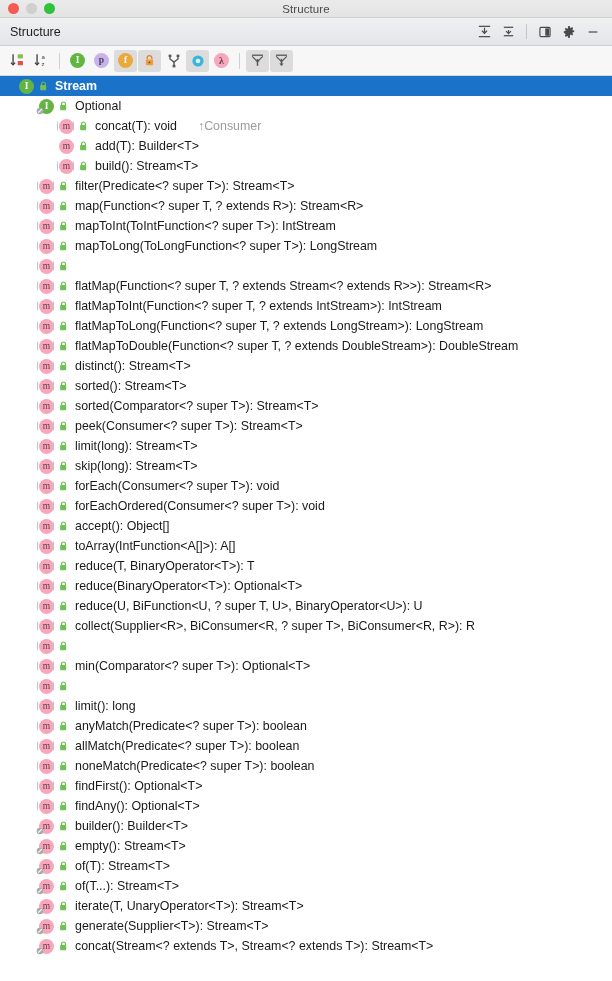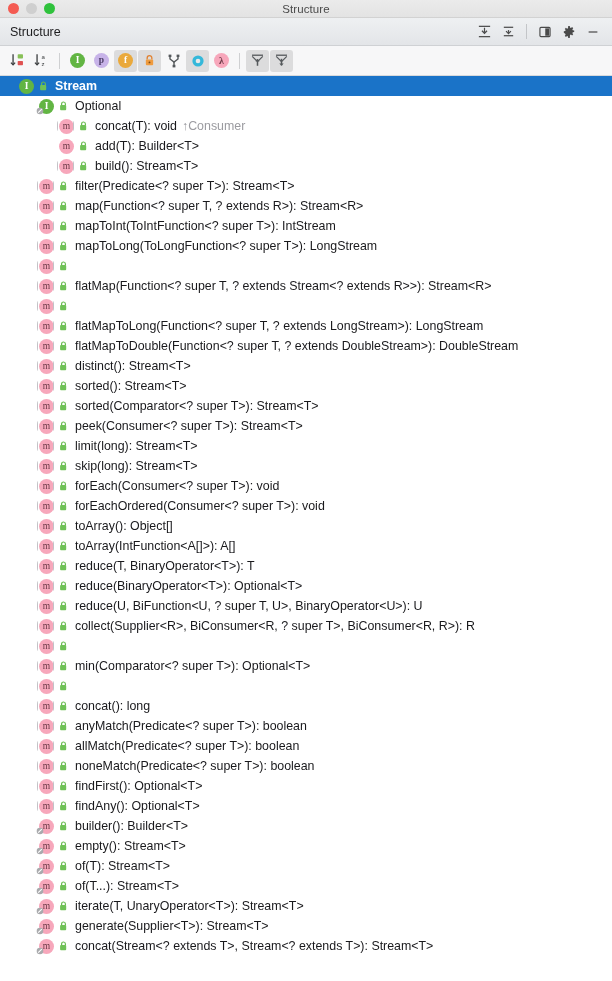--- a/index.html
+++ b/index.html
@@ -127,21 +127,21 @@
     flex: 0 0 17px;
     display: flex; align-items: center; justify-content: center;
     position: relative;
   }
   .vis-slot {
     width: 16px; height: 20px;
     flex: 0 0 16px;
     display: flex; align-items: center; justify-content: center;
   }
   .label { padding-left: 4px; }
-  .owner { color: #9b9ba0; padding-left: 5px; }
+  .owner { color: #9b9ba0; padding-left: 21px; }
 
   
   .b-iface {
     width: 15px; height: 15px; border-radius: 50%;
     background: #62b543;
     display: flex; align-items: center; justify-content: center;
     font-size: 9.5px; font-weight: 700; color: #fff;
     font-family: "Liberation Serif", serif;
   }
   .b-method {
@@ -474,20 +474,21 @@
       <span class="twisty"></span>
       <span class="ico-slot">
         <span class="b-method inh">m</span>
       </span>
       <span class="vis-slot">
         <svg width="12" height="12" viewBox="0 0 12 12">
           <path d="M4.6 5.2V3.9a1.9 1.9 0 0 1 3.8 0v1.3" fill="none" stroke="#68bb4e" stroke-width="1.2"></path>
           <rect x="3.1" y="5.1" width="6.1" height="5.1" rx="0.9" fill="#6fc156"></rect>
         </svg>
       </span>
+      <span class="label">flatMapToInt(Function&lt;? super T, ? extends IntStream&gt;): IntStream</span>
     </div>
     <div class="row" style="padding-left: 24px;">
       <span class="twisty"></span>
       <span class="ico-slot">
         <span class="b-method inh">m</span>
       </span>
       <span class="vis-slot">
         <svg width="12" height="12" viewBox="0 0 12 12">
           <path d="M4.6 5.2V3.9a1.9 1.9 0 0 1 3.8 0v1.3" fill="none" stroke="#68bb4e" stroke-width="1.2"></path>
           <rect x="3.1" y="5.1" width="6.1" height="5.1" rx="0.9" fill="#6fc156"></rect>
@@ -616,21 +617,21 @@
       <span class="twisty"></span>
       <span class="ico-slot">
         <span class="b-method inh">m</span>
       </span>
       <span class="vis-slot">
         <svg width="12" height="12" viewBox="0 0 12 12">
           <path d="M4.6 5.2V3.9a1.9 1.9 0 0 1 3.8 0v1.3" fill="none" stroke="#68bb4e" stroke-width="1.2"></path>
           <rect x="3.1" y="5.1" width="6.1" height="5.1" rx="0.9" fill="#6fc156"></rect>
         </svg>
       </span>
-      <span class="label">toArray(): Object[]</span>
+      <span class="label">accept(): Object[]</span>
     </div>
     <div class="row" style="padding-left: 24px;">
       <span class="twisty"></span>
       <span class="ico-slot">
         <span class="b-method inh">m</span>
       </span>
       <span class="vis-slot">
         <svg width="12" height="12" viewBox="0 0 12 12">
           <path d="M4.6 5.2V3.9a1.9 1.9 0 0 1 3.8 0v1.3" fill="none" stroke="#68bb4e" stroke-width="1.2"></path>
           <rect x="3.1" y="5.1" width="6.1" height="5.1" rx="0.9" fill="#6fc156"></rect>
@@ -731,21 +732,21 @@
       <span class="twisty"></span>
       <span class="ico-slot">
         <span class="b-method inh">m</span>
       </span>
       <span class="vis-slot">
         <svg width="12" height="12" viewBox="0 0 12 12">
           <path d="M4.6 5.2V3.9a1.9 1.9 0 0 1 3.8 0v1.3" fill="none" stroke="#68bb4e" stroke-width="1.2"></path>
           <rect x="3.1" y="5.1" width="6.1" height="5.1" rx="0.9" fill="#6fc156"></rect>
         </svg>
       </span>
-      <span class="label">concat(): long</span>
+      <span class="label">limit(): long</span>
     </div>
     <div class="row" style="padding-left: 24px;">
       <span class="twisty"></span>
       <span class="ico-slot">
         <span class="b-method inh">m</span>
       </span>
       <span class="vis-slot">
         <svg width="12" height="12" viewBox="0 0 12 12">
           <path d="M4.6 5.2V3.9a1.9 1.9 0 0 1 3.8 0v1.3" fill="none" stroke="#68bb4e" stroke-width="1.2"></path>
           <rect x="3.1" y="5.1" width="6.1" height="5.1" rx="0.9" fill="#6fc156"></rect>

